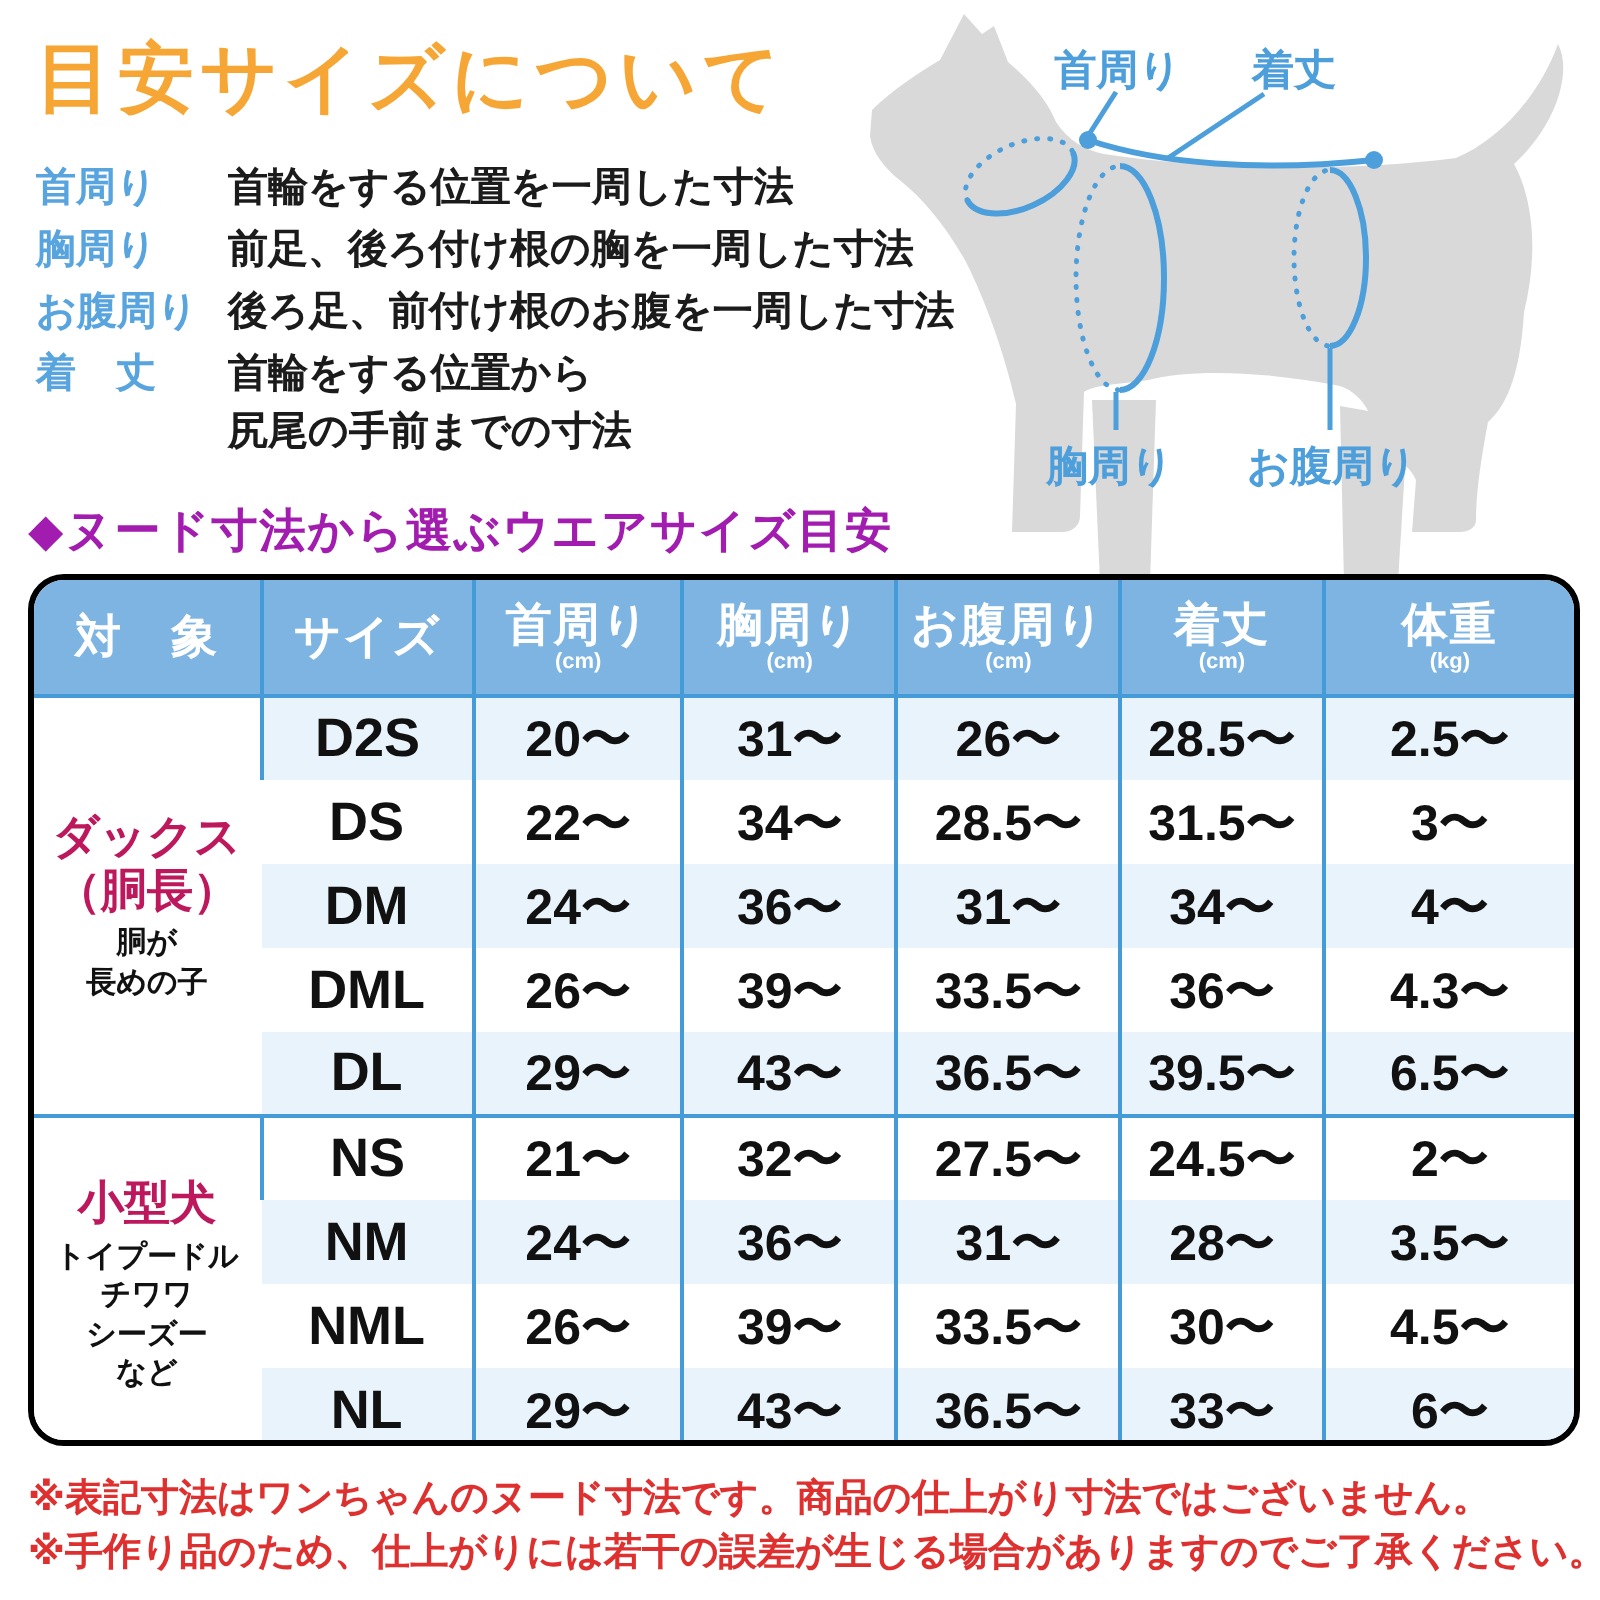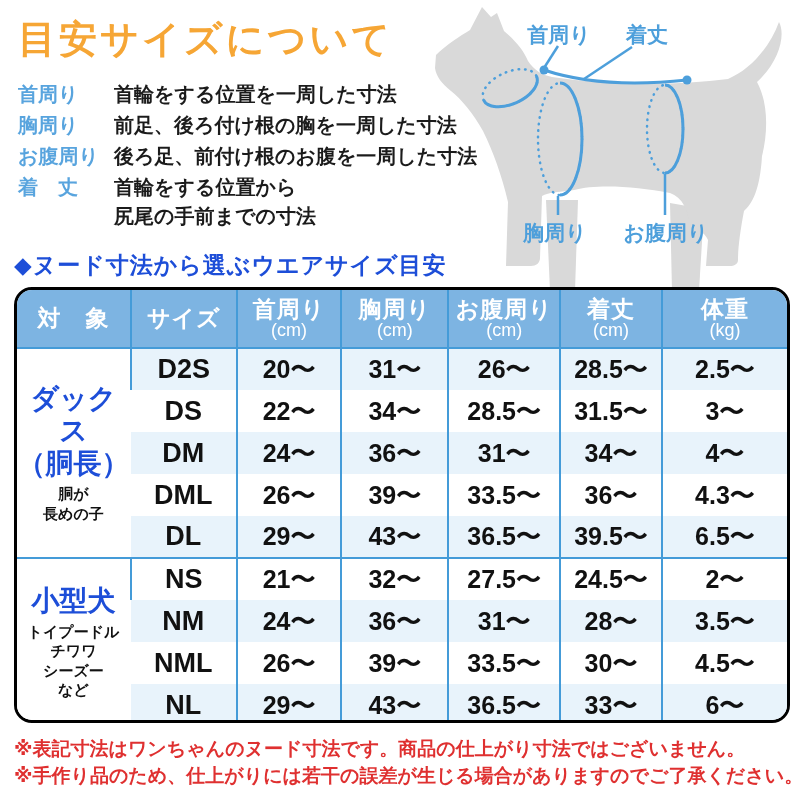--- a/index.html
+++ b/index.html
@@ -25,45 +25,45 @@
   .diagram-label{
     position:absolute;color:#4D9FDB;font-weight:800;font-size:21px;text-align:center;white-space:nowrap;
   }
   .lbl-neck{left:523px;top:21px;width:72px;}
   .lbl-length{left:621px;top:21px;width:52px;}
   .lbl-chest{left:519px;top:219px;width:72px;}
   .lbl-belly{left:618px;top:219px;width:96px;}
   
   .section-title{
     position:absolute;left:14px;top:250px;
-    font-size:23px;font-weight:800;color:#1d4ed8;white-space:nowrap;letter-spacing:1px;
+    font-size:23px;font-weight:800;color:#a21caf;white-space:nowrap;letter-spacing:1px;
   }
   
   .tbl-wrap{
     position:absolute;left:14px;top:287px;width:776px;height:436px;
     border:3px solid #000000;border-radius:18px;overflow:hidden;background:#fff;box-sizing:border-box;
   }
   table{width:100%;height:100%;border-collapse:collapse;table-layout:fixed;}
   th,td{padding:0;text-align:center;vertical-align:middle;}
   thead tr{height:58px;}
   thead th{
     background:#7DB4E2;color:#fff;border-left:2px solid #449BD8;border-bottom:2px solid #449BD8;
   }
   thead th:first-child{border-left:none;}
   .h-main{font-size:23px;font-weight:800;line-height:1.05;letter-spacing:1px;}
-  .h-unit{font-size:18px;font-weight:400;line-height:1.1;}
+  .h-unit{font-size:11px;font-weight:700;line-height:1.1;}
   tbody tr{height:42px;}
   tbody td{border-left:2px solid #449BD8;}
   tbody td:first-child{border-left:none;}
   tr.alt td{background:#E8F3FB;}
   td.group{background:#fff !important;}
   tr.g2 td{border-top:2px solid #449BD8;}
   td.size{font-size:27px;font-weight:800;color:#111;}
   td.val{font-size:25px;font-weight:600;color:#111;white-space:nowrap;}
-  .gname{color:#1d4ed8;font-weight:800;font-size:28px;line-height:1.16;}
+  .gname{color:#be185d;font-weight:800;font-size:23px;line-height:1.16;}
   .gsub{color:#111;font-weight:600;font-size:15px;line-height:1.3;margin-top:4px;}
   
   .note{position:absolute;left:14px;color:#DF3030;font-size:19px;font-weight:700;white-space:nowrap;}
   .note-1{top:736px;}
   .note-2{top:763px;}
 </style>
 </head>
 <body>
 
 <div class="page-title">目安サイズについて</div>

